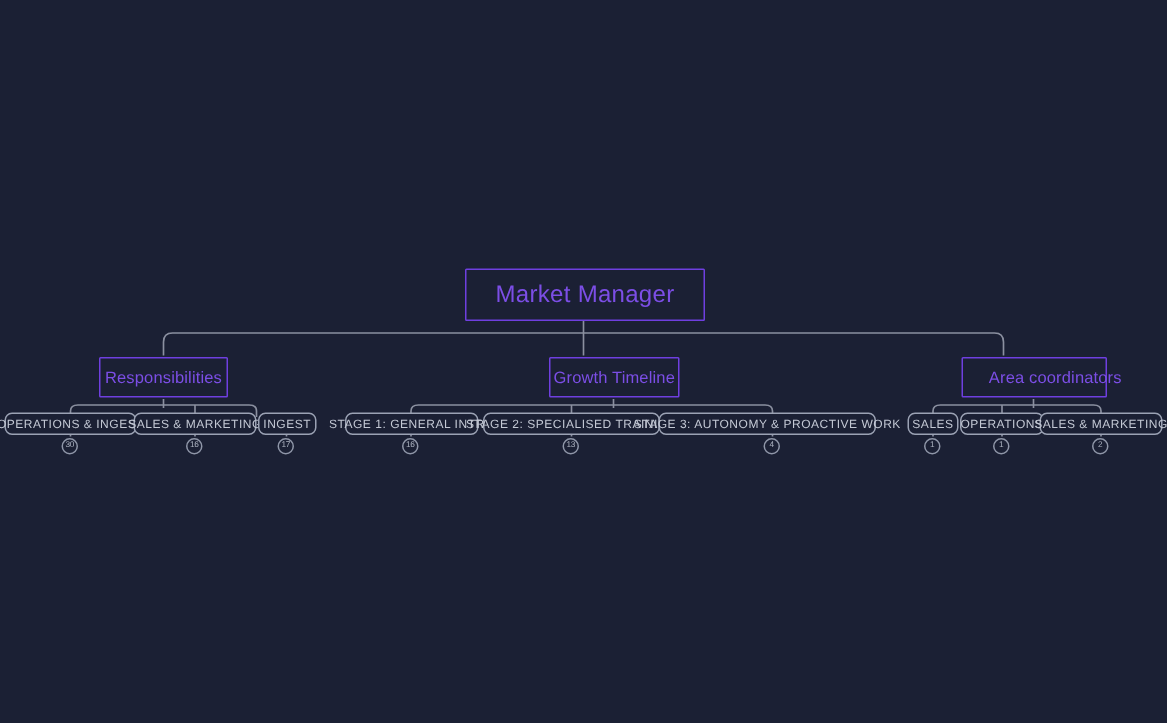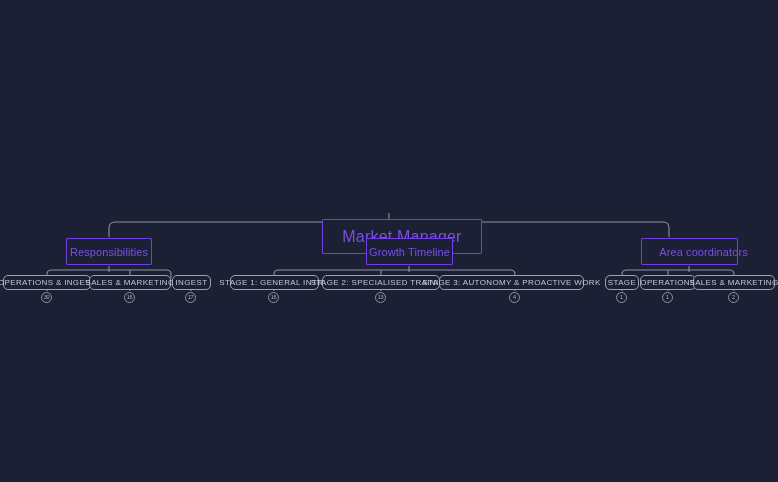--- a/index.html
+++ b/index.html
@@ -108,21 +108,21 @@
       <path d="M191,289 L191,291"></path>
       <path d="M274,289 L274,291"></path>
       <path d="M381,289 L381,291"></path>
       <path d="M515,289 L515,291"></path>
       <path d="M622,289 L622,291"></path>
       <path d="M668,289 L668,291"></path>
       <path d="M734,289 L734,291"></path>
     </g>
   </svg>
 
-  <div class="node accent root" style="left:322px; top:179px; width:160px; height:35px;margin-top:40px;">
+  <div class="node accent root" style="left:310px; top:179px; width:160px; height:35px;">
     <span>Market Manager</span>
   </div>
 
   <div class="node accent branch" style="left:66px; top:238px; width:86px; height:27px;">
     <span>Responsibilities</span>
   </div>
 
   <div class="node accent branch" style="left:366px; top:238px; width:87px; height:27px;">
     <span>Growth Timeline</span>
   </div>
@@ -155,21 +155,21 @@
     <span>STAGE 2: SPECIALISED TRAINING</span>
   </div>
   <div class="badge" style="left:375px; top:292px;">13</div>
 
   <div class="node leaf" style="left:439px; top:275px; width:145px;">
     <span>STAGE 3: AUTONOMY &amp; PROACTIVE WORK</span>
   </div>
   <div class="badge" style="left:509px; top:292px;">4</div>
 
   <div class="node leaf" style="left:605px; top:275px; width:34px;">
-    <span>STAGE</span>
+    <span>SALES</span>
   </div>
   <div class="badge" style="left:616px; top:292px;">1</div>
 
   <div class="node leaf" style="left:640px; top:275px; width:56px;">
     <span>OPERATIONS</span>
   </div>
   <div class="badge" style="left:662px; top:292px;">1</div>
 
   <div class="node leaf" style="left:693px; top:275px; width:82px;">
     <span>SALES &amp; MARKETING</span>

